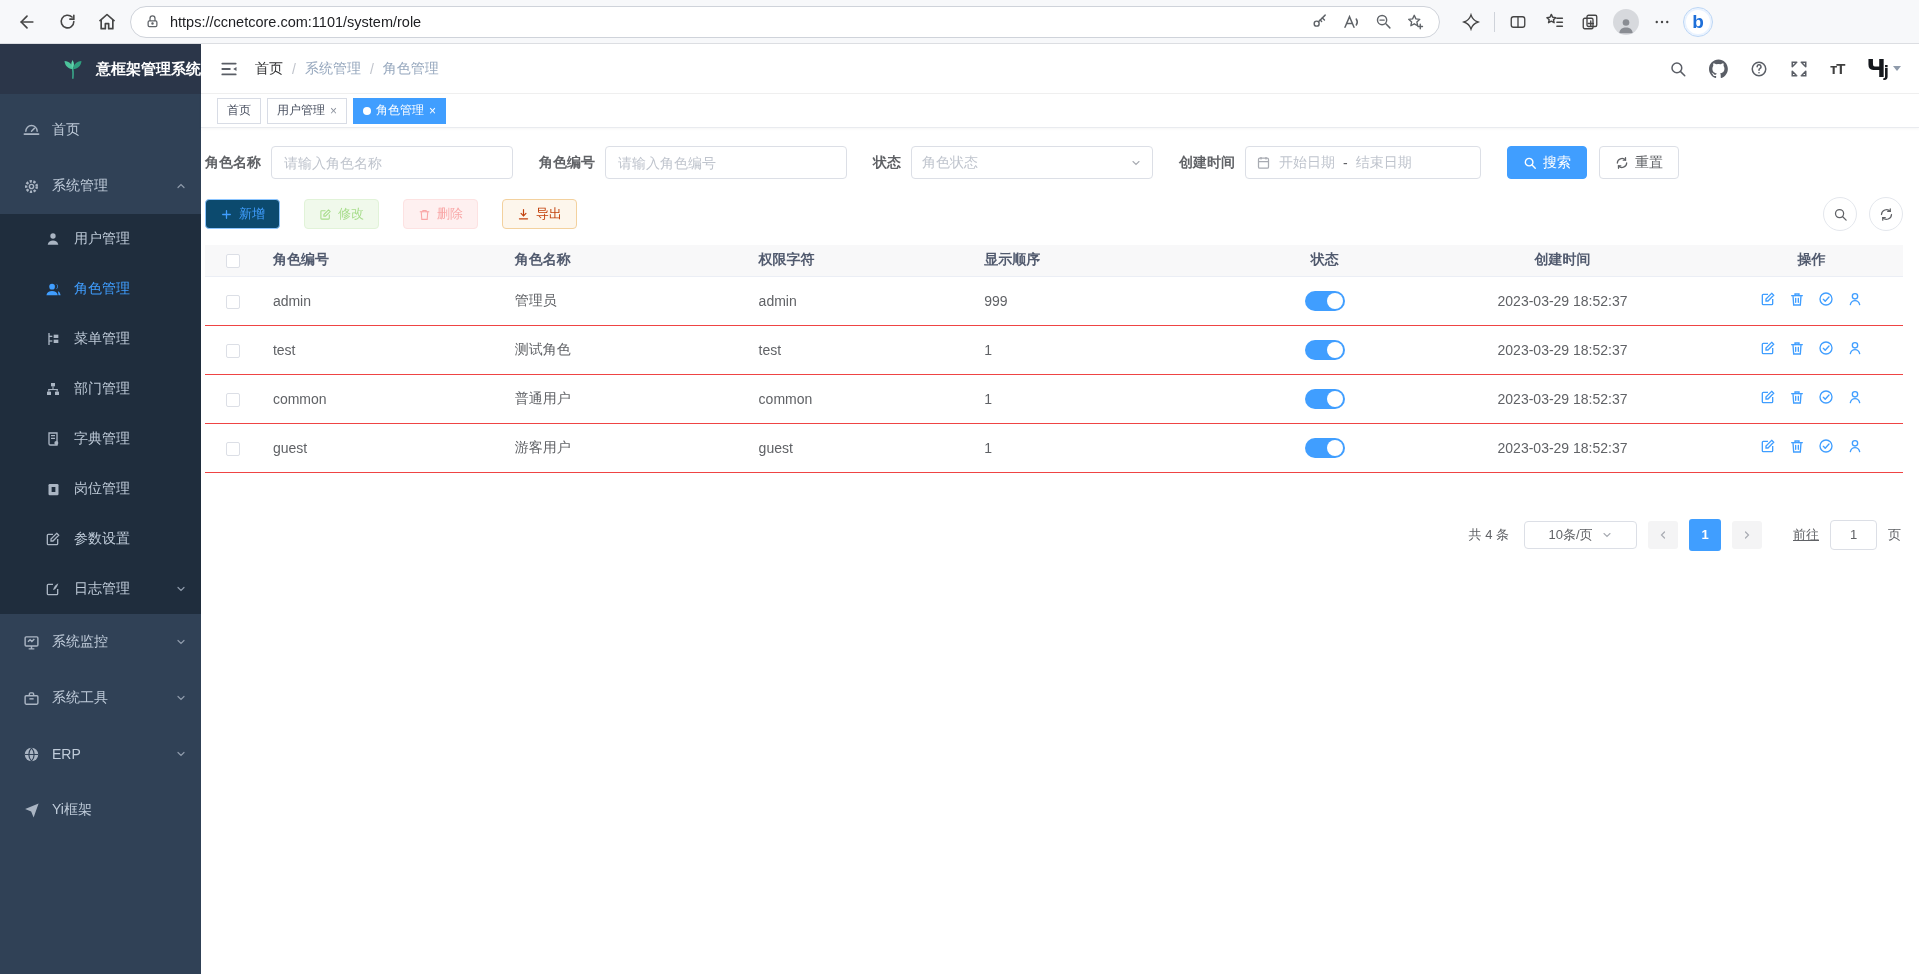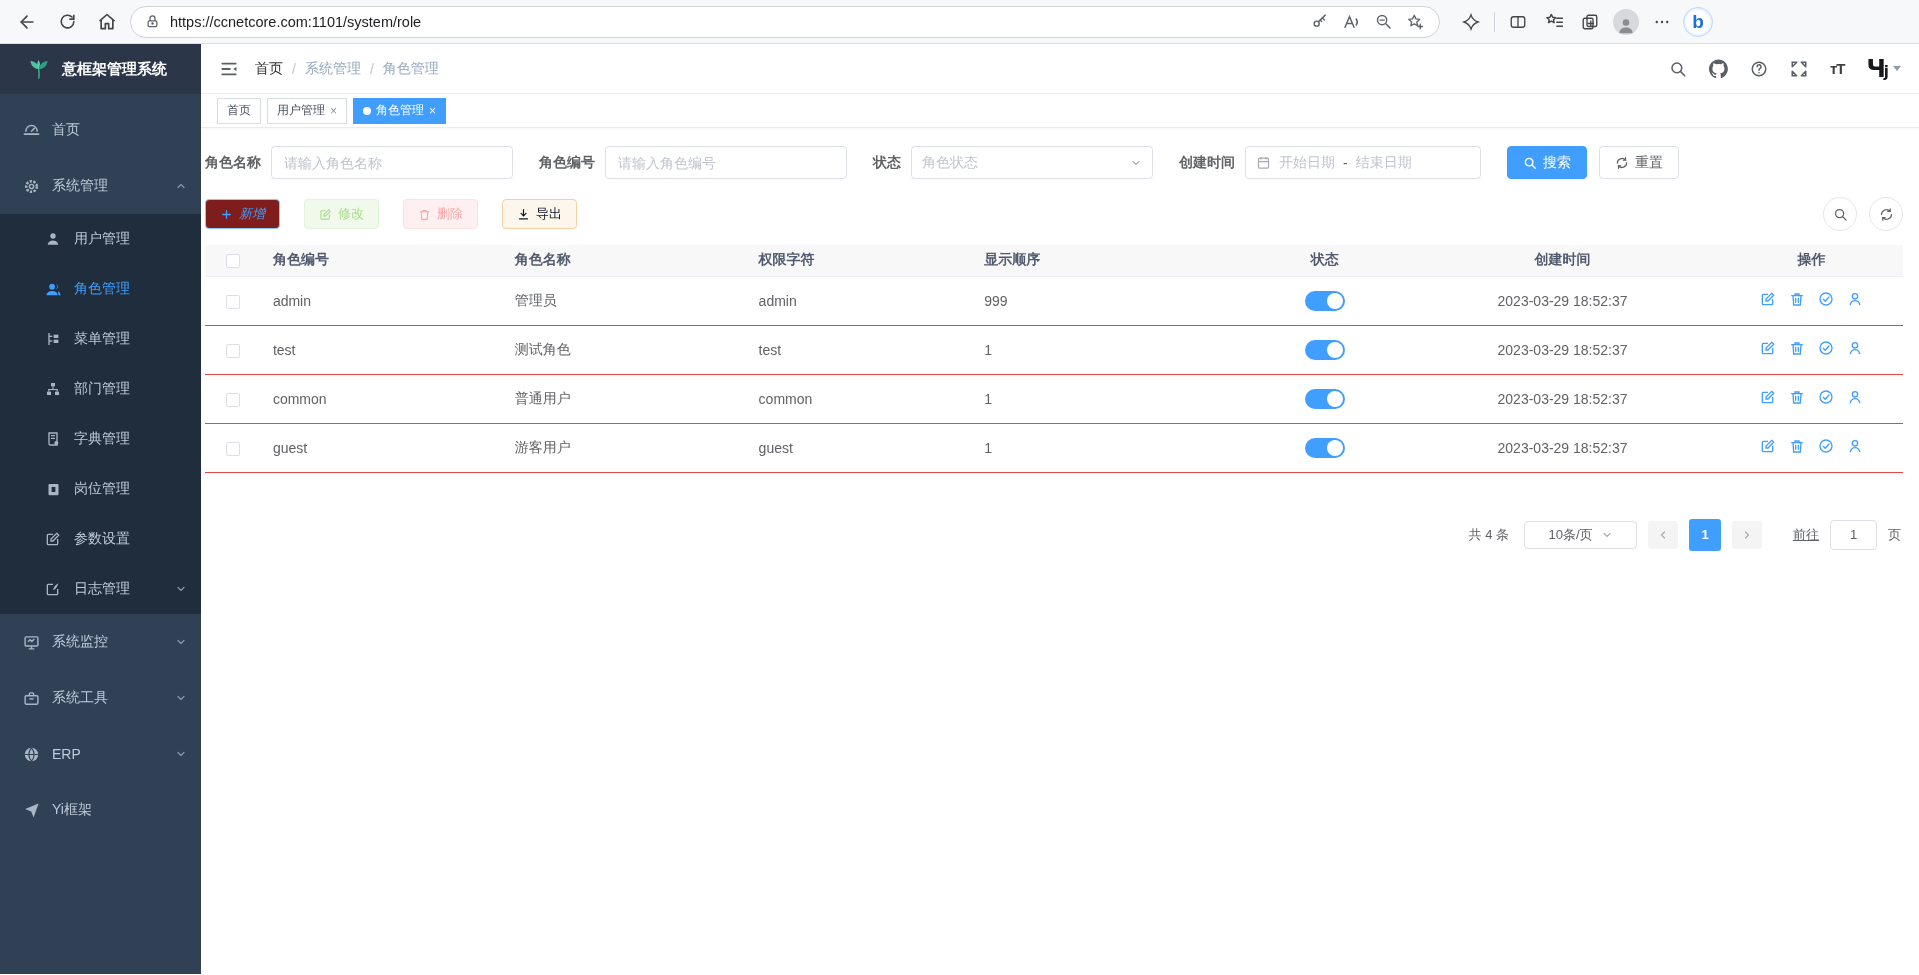--- a/index.html
+++ b/index.html
@@ -16,21 +16,21 @@
   .browser-actions { display:flex; align-items:center; gap:2px; margin-left:8px; }
   .vdivider { width:1px; height:20px; background:#cfd3da; margin:0 4px; }
   .avatar-circle { width:26px; height:26px; border-radius:50%; background:#d7d9dd; display:flex; align-items:flex-end; justify-content:center; overflow:hidden; }
   .bing-badge { width:30px; height:30px; border-radius:50%; background:#fff; border:1px solid #bcd6f5; display:flex; align-items:center; justify-content:center; color:#1e6fd9; font-weight:bold; font-size:19px; box-shadow:0 0 0 2px #eaf3ff inset; }
 
   
   .app { display:flex; height:930px; }
 
   
   .sidebar { width:201px; background:#304156; color:#bfcbd9; flex:0 0 auto; display:flex; flex-direction:column; }
-  .logo-row { height:50px; background:#2b3649; display:flex; align-items:center; gap:10px; padding:0 0 0 26px; }
+  .logo-row { height:50px; background:#2b3649; display:flex; align-items:center; gap:10px; padding:0 0 0 26px;justify-content:flex-end; }
   .logo-title { color:#fff; font-size:15px; font-weight:bold; white-space:nowrap; }
   .menu { flex:1; overflow:hidden; padding-top:8px; }
   .mi { height:56px; display:flex; align-items:center; gap:12px; padding:0 14px 0 22px; font-size:14px; cursor:pointer; position:relative; }
   .mi .micon { width:18px; display:flex; justify-content:center; color:#aab5c3; }
   .mi .chev { margin-left:auto; color:#8f9bab; }
   .submenu { background:#1f2d3d; }
   .submenu .mi { height:50px; padding-left:44px; }
   .mi.active { color:#409eff; }
   .mi.active .micon { color:#409eff; }
 
@@ -67,24 +67,24 @@
   .inp::placeholder { color:#bfc4cd; }
   .select-box { width:242px; height:33px; border:1px solid #dcdfe6; border-radius:4px; padding:0 10px; display:flex; align-items:center; cursor:pointer; color:#bfc4cd; font-size:14px; }
   .select-box .chev-d { margin-left:auto; color:#a8abb2; }
   .date-box { width:236px; height:33px; border:1px solid #dcdfe6; border-radius:4px; display:flex; align-items:center; gap:8px; padding:0 10px; font-size:14px; color:#bfc4cd; }
   .btn { height:33px; border-radius:4px; border:1px solid #dcdfe6; background:#fff; font-size:14px; color:#606266; display:inline-flex; align-items:center; gap:6px; padding:0 15px; cursor:pointer; font-family:inherit; }
   .btn-primary { background:#409eff; border-color:#409eff; color:#fff; }
 
   
   .toolbar-row { display:flex; align-items:center; margin-bottom:14px; }
   .tbtn { height:30px; border-radius:4px; font-size:13px; display:inline-flex; align-items:center; gap:6px; padding:0 14px; cursor:pointer; margin-right:24px; border:1px solid; font-family:inherit; background:#fff; }
-  .tbtn-add { background:#7f1d1d; border-color:#8cc5ff; color:#409eff;font-style:italic; }
+  .tbtn-add { background:#0c4a6e; border-color:#8cc5ff; color:#409eff; }
   .tbtn-edit { background:#f0f9eb; border-color:#e1f3d8; color:#a8dd8c; cursor:not-allowed; }
   .tbtn-del { background:#fef0f0; border-color:#fde2e2; color:#f9a7a7; cursor:not-allowed; }
-  .tbtn-exp { background:#fdf6ec; border-color:#f3d19e; color:#0f172a; }
+  .tbtn-exp { background:#fdf6ec; border-color:#f3d19e; color:#c2410c; }
   .tool-right { margin-left:auto; display:flex; align-items:center; gap:12px; }
   .circle-btn { width:34px; height:34px; border-radius:50%; border:1px solid #e4e7ed; background:#fff; display:flex; align-items:center; justify-content:center; color:#606266; cursor:pointer; }
 
   
   table.grid { width:100%; border-collapse:collapse; font-size:14px; color:#606266; }
   .grid thead th { background:#f8f8f9; color:#515a6e; font-weight:bold; height:31px; text-align:left; padding:0 12px; }
   .grid tbody td { height:49px; border-bottom:1px solid #ef4444; padding:0 12px; }
   .grid thead tr { border-bottom:1px solid #ebeef5; }
   .col-center { text-align:center !important; }
   .checkbox { width:14px; height:14px; border:1px solid #dcdfe6; border-radius:2px; background:#fff; cursor:pointer; }

